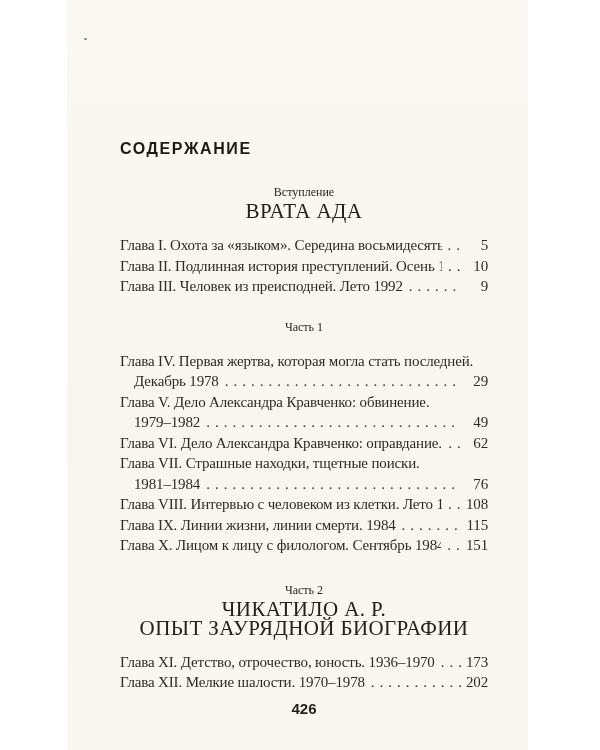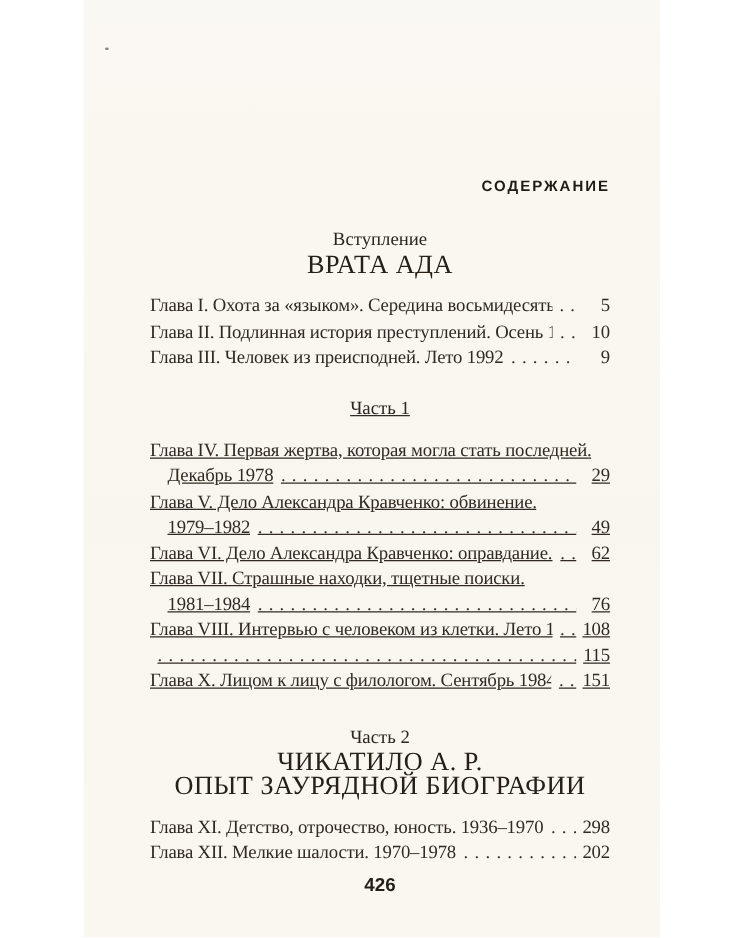--- a/index.html
+++ b/index.html
@@ -19,34 +19,34 @@
   .page-content {
     position: absolute;
     left: 53px; top: 0;
     width: 368px; height: 750px;
     padding-top: 140px;
     box-sizing: border-box;
     color: #302a20;
   }
   .contents-title {
     margin: 0 0 0 0;
-    text-align: right;
+    text-align: left;
     font-family: "Liberation Sans", sans-serif;
     font-weight: 700;
-    font-size: 12px;
+    font-size: 16px;
     line-height: 18px;
     letter-spacing: 1.6px;
     color: #1f1a13;
   }
   .toc-section { margin-top: 24px; }
-  .toc-section.s2 { margin-top: 20px; text-decoration: underline; }
+  .toc-section.s2 { margin-top: 20px; }
   .toc-section.s3 { }
   .part-label {
     text-align: center;
-    font-size: 15px;
+    font-size: 12px;
     line-height: 20px;
     color: #2b251c;
   }
   .part-title {
     text-align: center;
     font-size: 21px;
     line-height: 19px;
     letter-spacing: 0.4px;
     color: #26201780;
     color: #262017;
@@ -177,20 +177,21 @@
             </div>
             <div class="toc-entry">
               <div class="toc-line">
                 <span class="text">Глава VIII. Интервью с человеком из клетки. Лето 1992</span>
                 <span class="leader">................................................................................</span>
                 <span class="pagenum">108</span>
               </div>
             </div>
             <div class="toc-entry">
               <div class="toc-line">
+                <span class="text">Глава IX. Линии жизни, линии смерти. 1984</span>
                 <span class="leader">................................................................................</span>
                 <span class="pagenum">115</span>
               </div>
             </div>
             <div class="toc-entry">
               <div class="toc-line">
                 <span class="text">Глава X. Лицом к лицу с филологом. Сентябрь 1984</span>
                 <span class="leader">................................................................................</span>
                 <span class="pagenum">151</span>
               </div>
@@ -199,21 +200,21 @@
         </div>
         <div class="toc-section s3">
           <div class="part-label">Часть 2</div>
           <div class="part-title">ЧИКАТИЛО А. Р.</div>
           <div class="part-title">ОПЫТ ЗАУРЯДНОЙ БИОГРАФИИ</div>
           <div class="entries">
             <div class="toc-entry">
               <div class="toc-line">
                 <span class="text">Глава XI. Детство, отрочество, юность. 1936–1970</span>
                 <span class="leader">................................................................................</span>
-                <span class="pagenum">298</span>
+                <span class="pagenum">173</span>
               </div>
             </div>
             <div class="toc-entry">
               <div class="toc-line">
                 <span class="text">Глава XII. Мелкие шалости. 1970–1978</span>
                 <span class="leader">................................................................................</span>
                 <span class="pagenum">202</span>
               </div>
             </div>
           </div>

